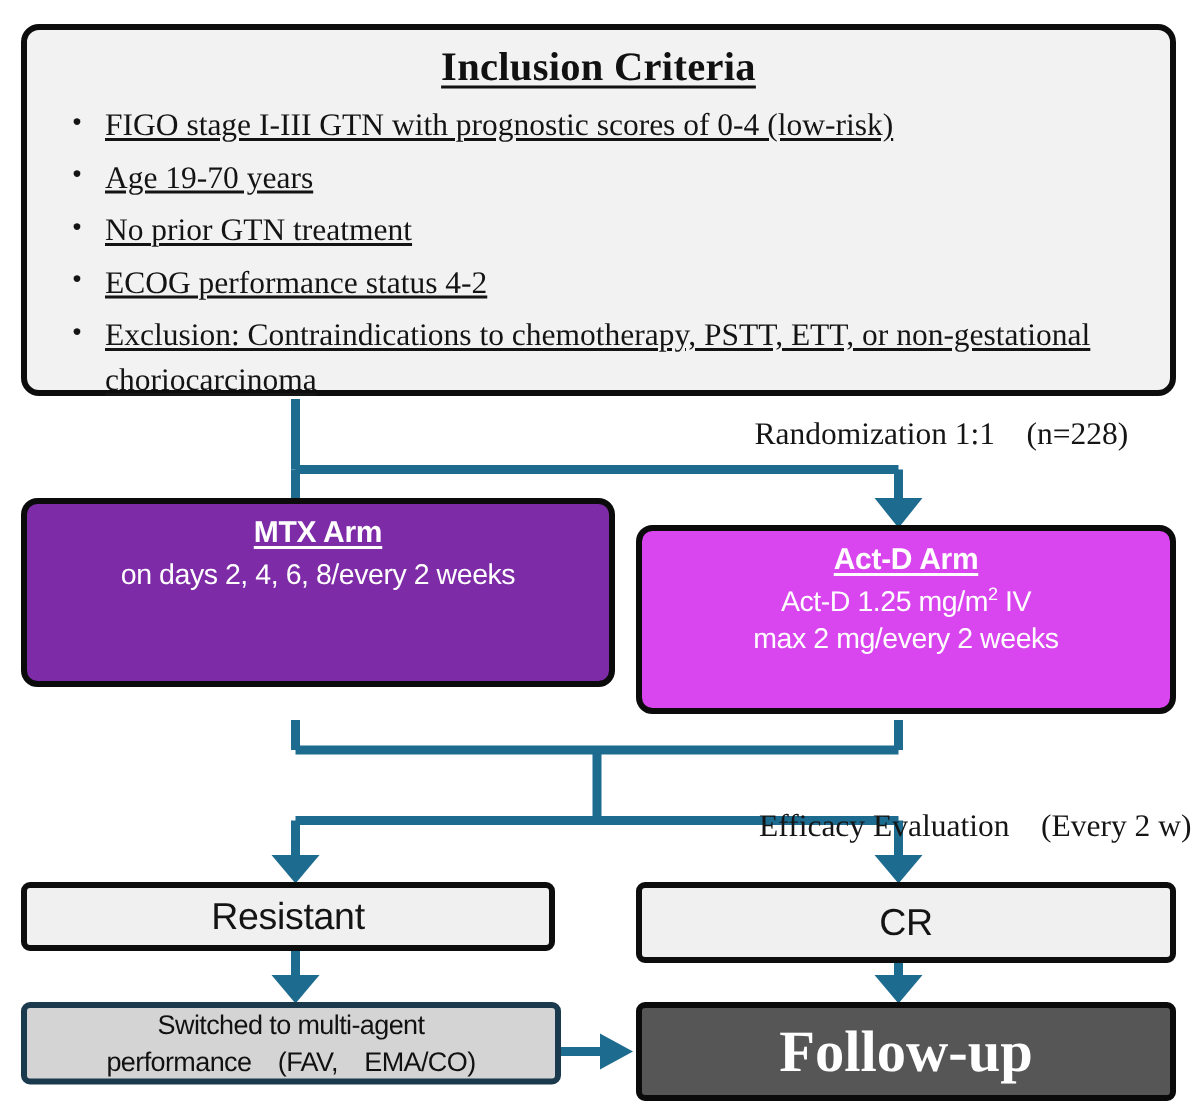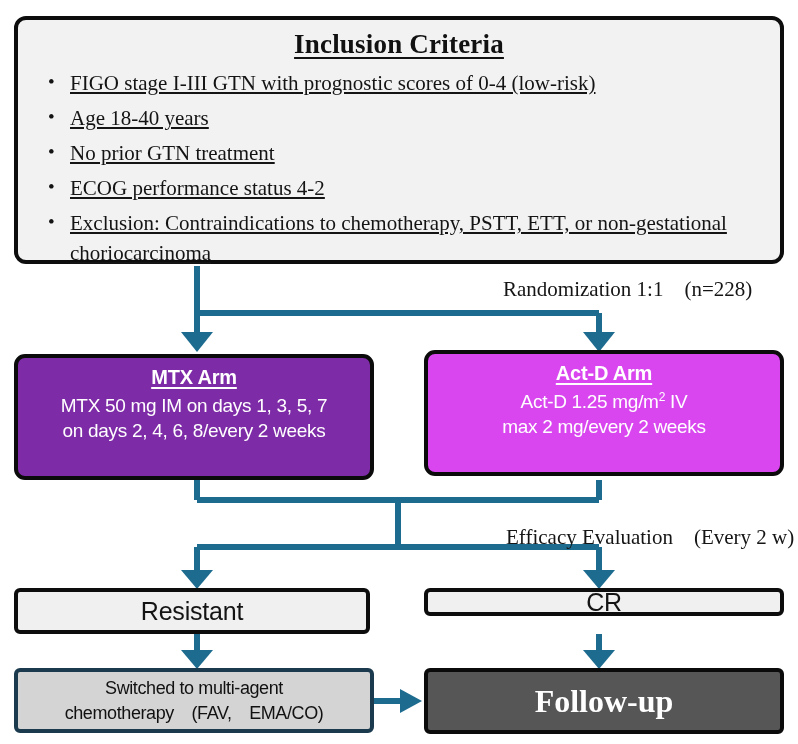--- a/index.html
+++ b/index.html
@@ -78,37 +78,37 @@
 
   
   .side-label {
     position: absolute;
     font-family: "Liberation Serif", serif;
     font-size: 21px;
     color: #151515;
     white-space: nowrap;
   }
   #randomization-label { left: 503px; top: 277px; }
-  #efficacy-label { left: 506px; top: 525px; text-align: right; }
+  #efficacy-label { left: 506px; top: 538px; text-align: right; }
 
   
   .arm-box {
     position: absolute;
     box-sizing: border-box;
     border: 4px solid #0b0b0b;
     border-radius: 11px;
     color: #ffffff;
     font-family: "Liberation Sans", sans-serif;
     text-align: center;
     padding-top: 8px;
   }
   #mtx-arm {
     left: 14px;
-    top: 354px;
-    width: 360px;
+    top: 332px;
+    width: 396px;
     height: 126px;
     background: #7d2ba6;
   }
   #actd-arm {
     left: 424px;
     top: 350px;
     width: 360px;
     height: 126px;
     background: #d946ef;
   }
@@ -149,30 +149,30 @@
   #resistant-box {
     left: 14px;
     top: 588px;
     width: 356px;
     height: 46px;
   }
   #cr-box {
     left: 424px;
     top: 588px;
     width: 360px;
-    height: 28px;
+    height: 54px;
   }
 
   
   #switched-box {
     position: absolute;
     left: 14px;
     top: 668px;
     width: 360px;
-    height: 65px;
+    height: 55px;
     box-sizing: border-box;
     background: #d4d4d4;
     border: 4px solid #1b3a4e;
     border-radius: 6px;
     font-family: "Liberation Sans", sans-serif;
     font-size: 18px;
     line-height: 25px;
     color: #111;
     display: flex;
     flex-direction: column;
@@ -186,21 +186,21 @@
     left: 424px;
     top: 668px;
     width: 360px;
     height: 66px;
     box-sizing: border-box;
     background: #565656;
     border: 4px solid #0b0b0b;
     border-radius: 6px;
     font-family: "Liberation Serif", serif;
     font-weight: bold;
-    font-size: 32px;
+    font-size: 39px;
     color: #ffffff;
     display: flex;
     align-items: center;
     justify-content: center;
   }
 </style>
 </head>
 <body>
 
 <div id="canvas">
@@ -238,44 +238,43 @@
       <polygon points="181,650 213,650 197,669"></polygon>
       <polygon points="583,650 615,650 599,669"></polygon>
       <polygon points="400,689 400,713 422,701"></polygon>
     </g>
   </svg>
 
   <div class="inclusion-box">
     <div class="inclusion-title">Inclusion Criteria</div>
     <ul class="criteria-list">
       <li>FIGO stage I-III GTN with prognostic scores of 0-4 (low-risk)</li>
-      <li>Age 18-40 years</li>
+      <li>Age 19-70 years</li>
       <li>No prior GTN treatment</li>
       <li>ECOG performance status 4-2</li>
       <li>Exclusion: Contraindications to chemotherapy, PSTT, ETT, or non-gestational choriocarcinoma</li>
     </ul>
   </div>
 
   <div class="side-label" id="randomization-label">Randomization 1:1 (n=228)</div>
   <div class="side-label" id="efficacy-label">Efficacy Evaluation (Every 2 w)</div>
 
   <div class="arm-box" id="mtx-arm">
     <div class="arm-title">MTX Arm</div>
-    <div class="arm-line">MTX 50 mg IM on days 1, 3, 5, 7</div>
     <div class="arm-line">on days 2, 4, 6, 8/every 2 weeks</div>
   </div>
 
   <div class="arm-box" id="actd-arm">
     <div class="arm-title">Act-D Arm</div>
     <div class="arm-line"><span>Act-D 1.25 mg/m</span><sup>2</sup><span> IV</span></div>
     <div class="arm-line">max 2 mg/every 2 weeks</div>
   </div>
 
   <div class="outcome-box" id="resistant-box">Resistant</div>
   <div class="outcome-box" id="cr-box">CR</div>
 
   <div id="switched-box">
     <div>Switched to multi-agent</div>
-    <div>chemotherapy (FAV, EMA/CO)</div>
+    <div>performance (FAV, EMA/CO)</div>
   </div>
   <div id="followup-box">Follow-up</div>
 
 </div>
 
 </body></html>

